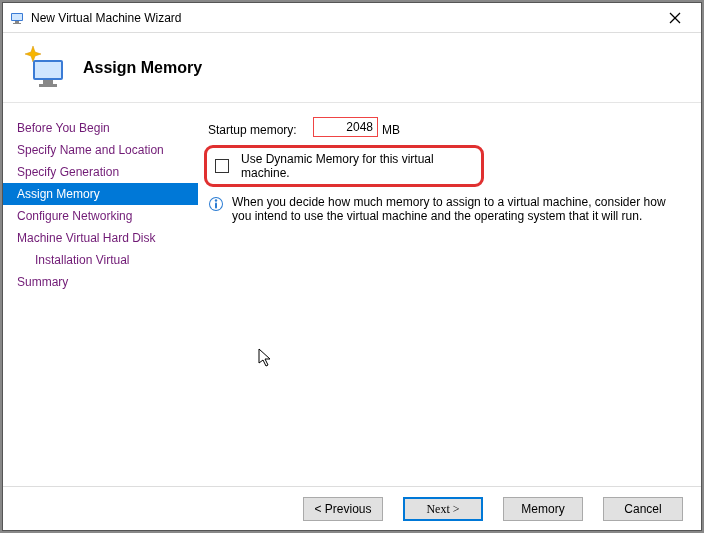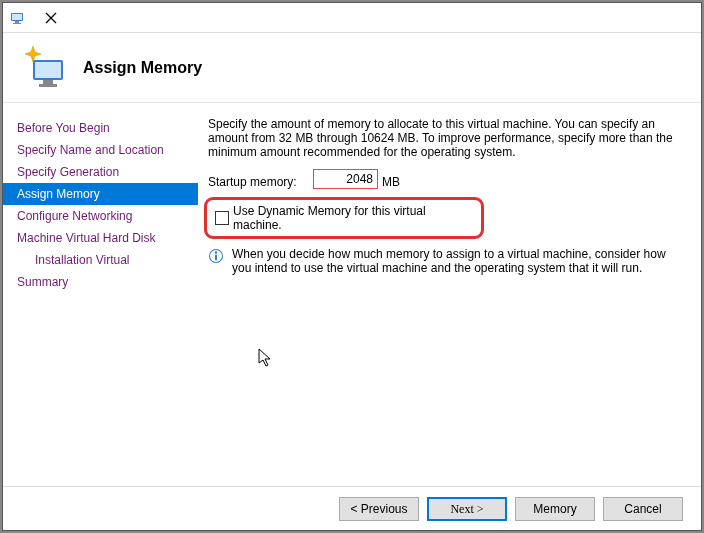--- a/index.html
+++ b/index.html
@@ -112,21 +112,21 @@
   .field-row .unit {
     margin-left: 4px;
   }
   .highlight-box {
     border: 3px solid #e03030;
     border-radius: 9px;
     padding: 4px 8px;
     width: 280px;
     display: flex;
     align-items: center;
-    gap: 4px;
+    gap: 12px;
     margin: 2px 0 8px -4px;
   }
   .checkbox {
     width: 14px; height: 14px;
     border: 1px solid #333;
     background: #fff;
     flex-shrink: 0;
   }
   .info-row {
     display: flex;
@@ -144,21 +144,21 @@
     color: #000;
     flex: 1;
   }
   .footer {
     height: 45px;
     border-top: 1px solid #ddd;
     display: flex;
     align-items: center;
     justify-content: flex-end;
     padding: 0 18px;
-    gap: 8px;
+    gap: 20px;
   }
   .btn {
     min-width: 80px;
     height: 24px;
     border: 1px solid #aaa;
     background: #e1e1e1;
     font-size: 12px;
     font-family: inherit;
     cursor: pointer;
     padding: 0 10px;
@@ -178,20 +178,21 @@
 <body>
 
 <div class="window">
   <div class="titlebar">
     <svg class="ticon" viewBox="0 0 16 16">
       <rect x="2" y="3" width="12" height="8" rx="1" fill="#3a7bd5"></rect>
       <rect x="3" y="4" width="10" height="6" fill="#cfe6ff"></rect>
       <rect x="6" y="11" width="4" height="2" fill="#888"></rect>
       <rect x="4" y="13" width="8" height="1" fill="#888"></rect>
     </svg>
+    <div class="title">New Virtual Machine Wizard</div>
     <div class="close">
       <svg width="12" height="12" viewBox="0 0 12 12">
         <line x1="1" y1="1" x2="11" y2="11" stroke="#000" stroke-width="1.2"></line>
         <line x1="11" y1="1" x2="1" y2="11" stroke="#000" stroke-width="1.2"></line>
       </svg>
     </div>
   </div>
 
   <div class="header">
     <svg class="wizard-icon" viewBox="0 0 48 48">
@@ -210,21 +211,20 @@
       <div class="step">Specify Name and Location</div>
       <div class="step">Specify Generation</div>
       <div class="step active">Assign Memory</div>
       <div class="step">Configure Networking</div>
       <div class="step">Machine Virtual Hard Disk</div>
       <div class="step indent">Installation Virtual</div>
       <div class="step">Summary</div>
     </div>
 
     <div class="content">
-      <div class="intro">Specify the amount of memory to allocate to this virtual machine. You can specify an amount from 32 MB through 10624 MB. To improve performance, specify more than the minimum amount recommended for the operating system.</div>
       <div class="field-row">
         <label>Startup memory:</label>
         <input type="text" value="2048" style="">
         <span class="unit">MB</span>
       </div>
       <div class="highlight-box">
         <div class="checkbox"></div>
         <span>Use Dynamic Memory for this virtual machine.</span>
       </div>
       <div class="info-row">

